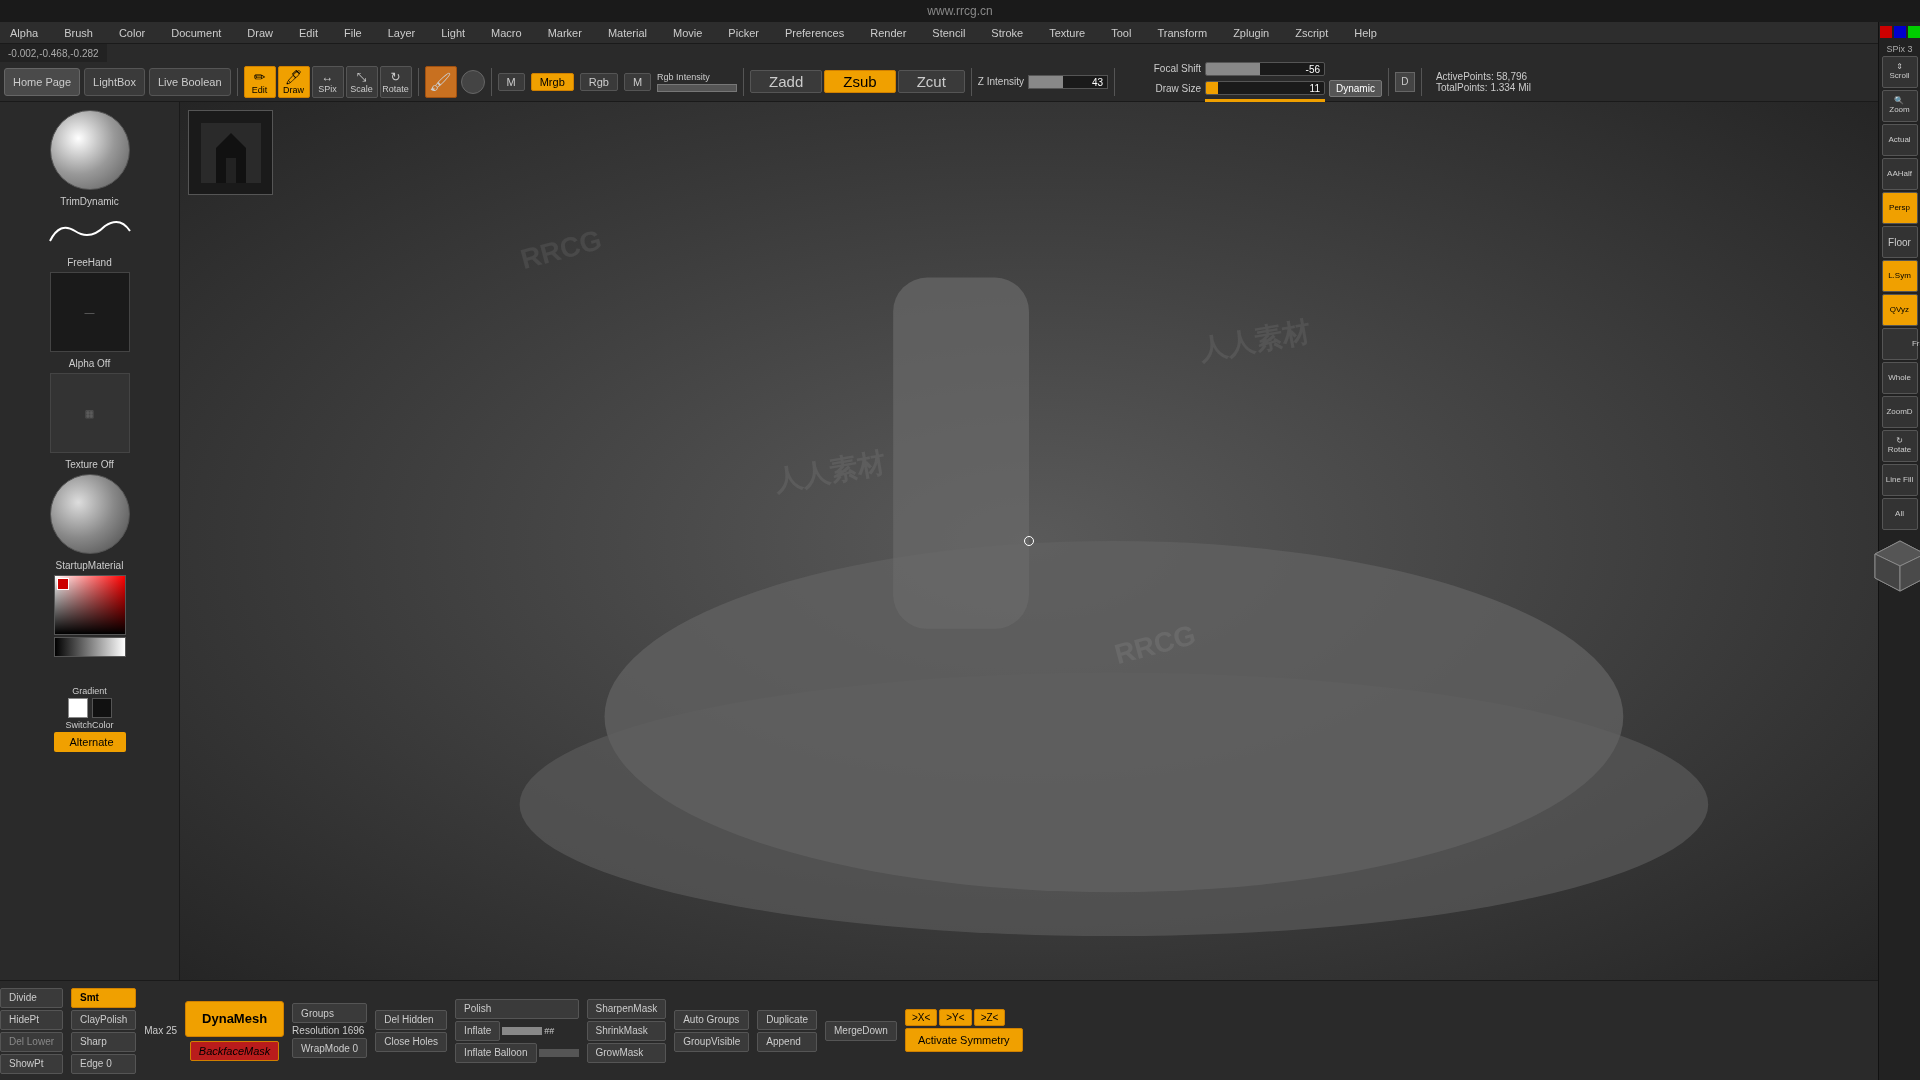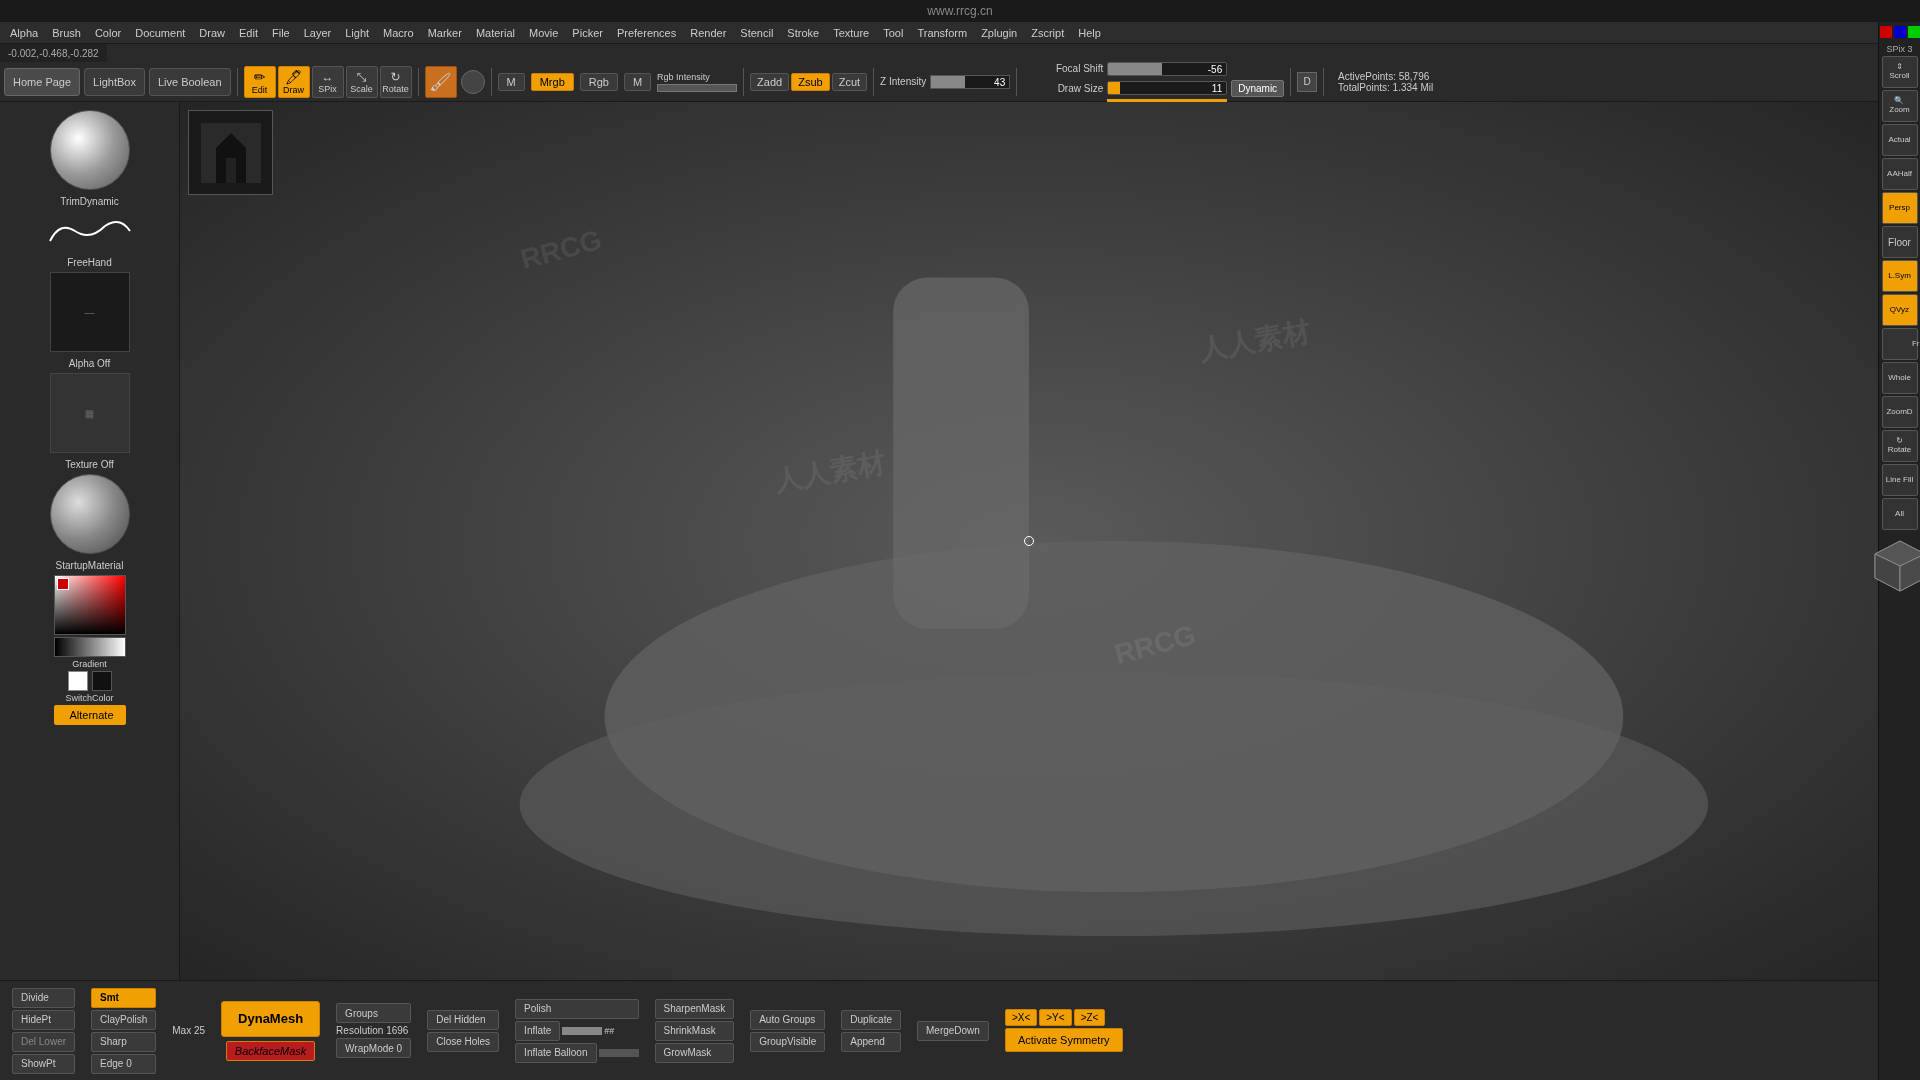--- a/index.html
+++ b/index.html
@@ -30,21 +30,21 @@
 
     
     #menu-bar {
       position: absolute;
       top: 22px; left: 0; right: 0;
       height: 22px;
       background: #2d2d2d;
       display: flex;
       align-items: center;
       padding: 0 4px;
-      gap: 2px;
+      gap: 14px;
       z-index: 100;
       border-bottom: 1px solid #1a1a1a;
     }
     .menu-item {
       color: #ccc;
       padding: 2px 6px;
       cursor: pointer;
       font-size: 11px;
       border-radius: 2px;
     }
@@ -238,22 +238,22 @@
 
     
     #bottom-bar {
       position: absolute;
       bottom: 0; left: 0; right: 42px;
       height: 100px;
       background: #2a2a2a;
       border-top: 1px solid #1a1a1a;
       display: flex;
       align-items: center;
-      padding: 0 12px;
-      gap: 16px;
+      padding: 0 0;
+      gap: 8px;
       z-index: 100;
     }
 
     
     #canvas-area {
       position: absolute;
       top: 102px; left: 180px; right: 42px;
       bottom: 100px;
       background: #4a4a4a;
       overflow: hidden;
@@ -447,23 +447,23 @@
     }
 
     .zadd-group {
       display: flex;
       gap: 2px;
     }
     .zadd-btn {
       background: #3a3a3a;
       border: 1px solid #555;
       color: #ccc;
-      padding: 2px 6px;
-      border-radius: 2px;
-      font-size: 11px;
+      padding: 2px 18px;
+      border-radius: 2px;
+      font-size: 15px;
       cursor: pointer;
     }
     .zadd-btn.active { background: #f0a000; color: #000; border-color: #d08000; }
 
     
     .dynamic-btn {
       background: #555;
       border: 1px solid #777;
       color: #fff;
       padding: 2px 6px;
@@ -657,21 +657,21 @@
   <div style="display:flex;flex-direction:column;align-items:center;gap:2px;width:80px;">
     <div style="width:72px;height:60px;position:relative;border:1px solid #555;">
 
       <div style="position:absolute;inset:0;background:linear-gradient(to right, white, red);opacity:1;"></div>
       <div style="position:absolute;inset:0;background:linear-gradient(to bottom, transparent, black);"></div>
 
       <div style="position:absolute;top:2px;left:2px;width:12px;height:12px;background:#cc0000;border:1px solid #fff;"></div>
     </div>
 
     <div class="gradient-bar"></div>
-    <span style="font-size:9px;color:#ccc;">Gradient</span>
+    <span style="font-size:9px;color:#ccc;margin-top:27px;">Gradient</span>
 
     <div style="display:flex;gap:4px;align-items:center;">
       <div style="width:20px;height:20px;background:#fff;border:1px solid #888;"></div>
       <div style="width:20px;height:20px;background:#111;border:1px solid #555;"></div>
     </div>
     <span style="font-size:9px;color:#ccc;">SwitchColor</span>
 
     <button class="alternate-btn">Alternate</button>
   </div>
 </div>

